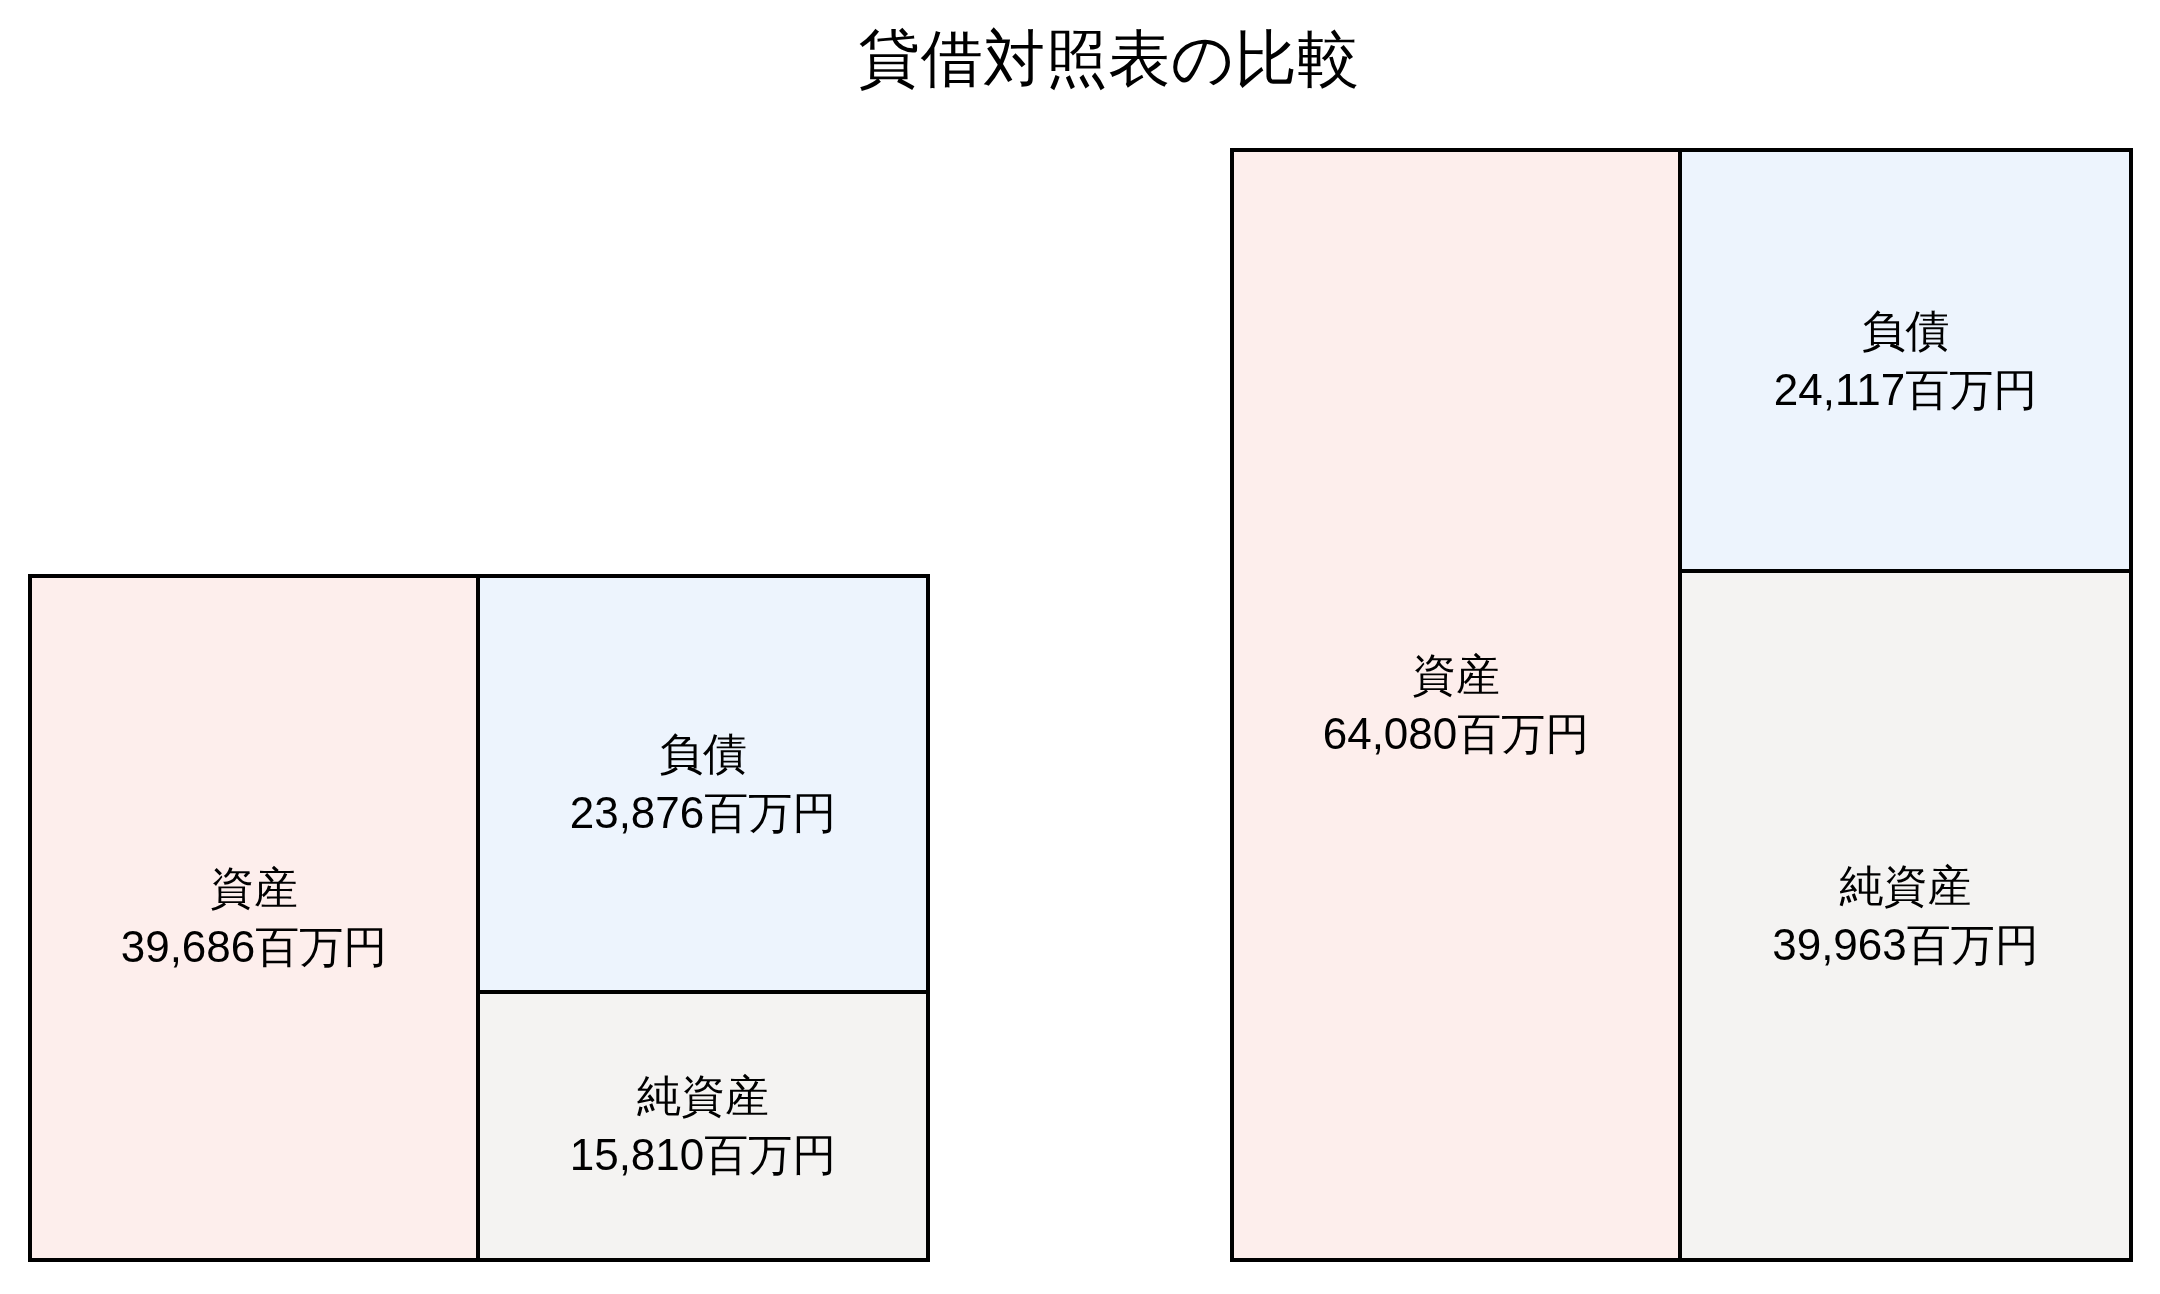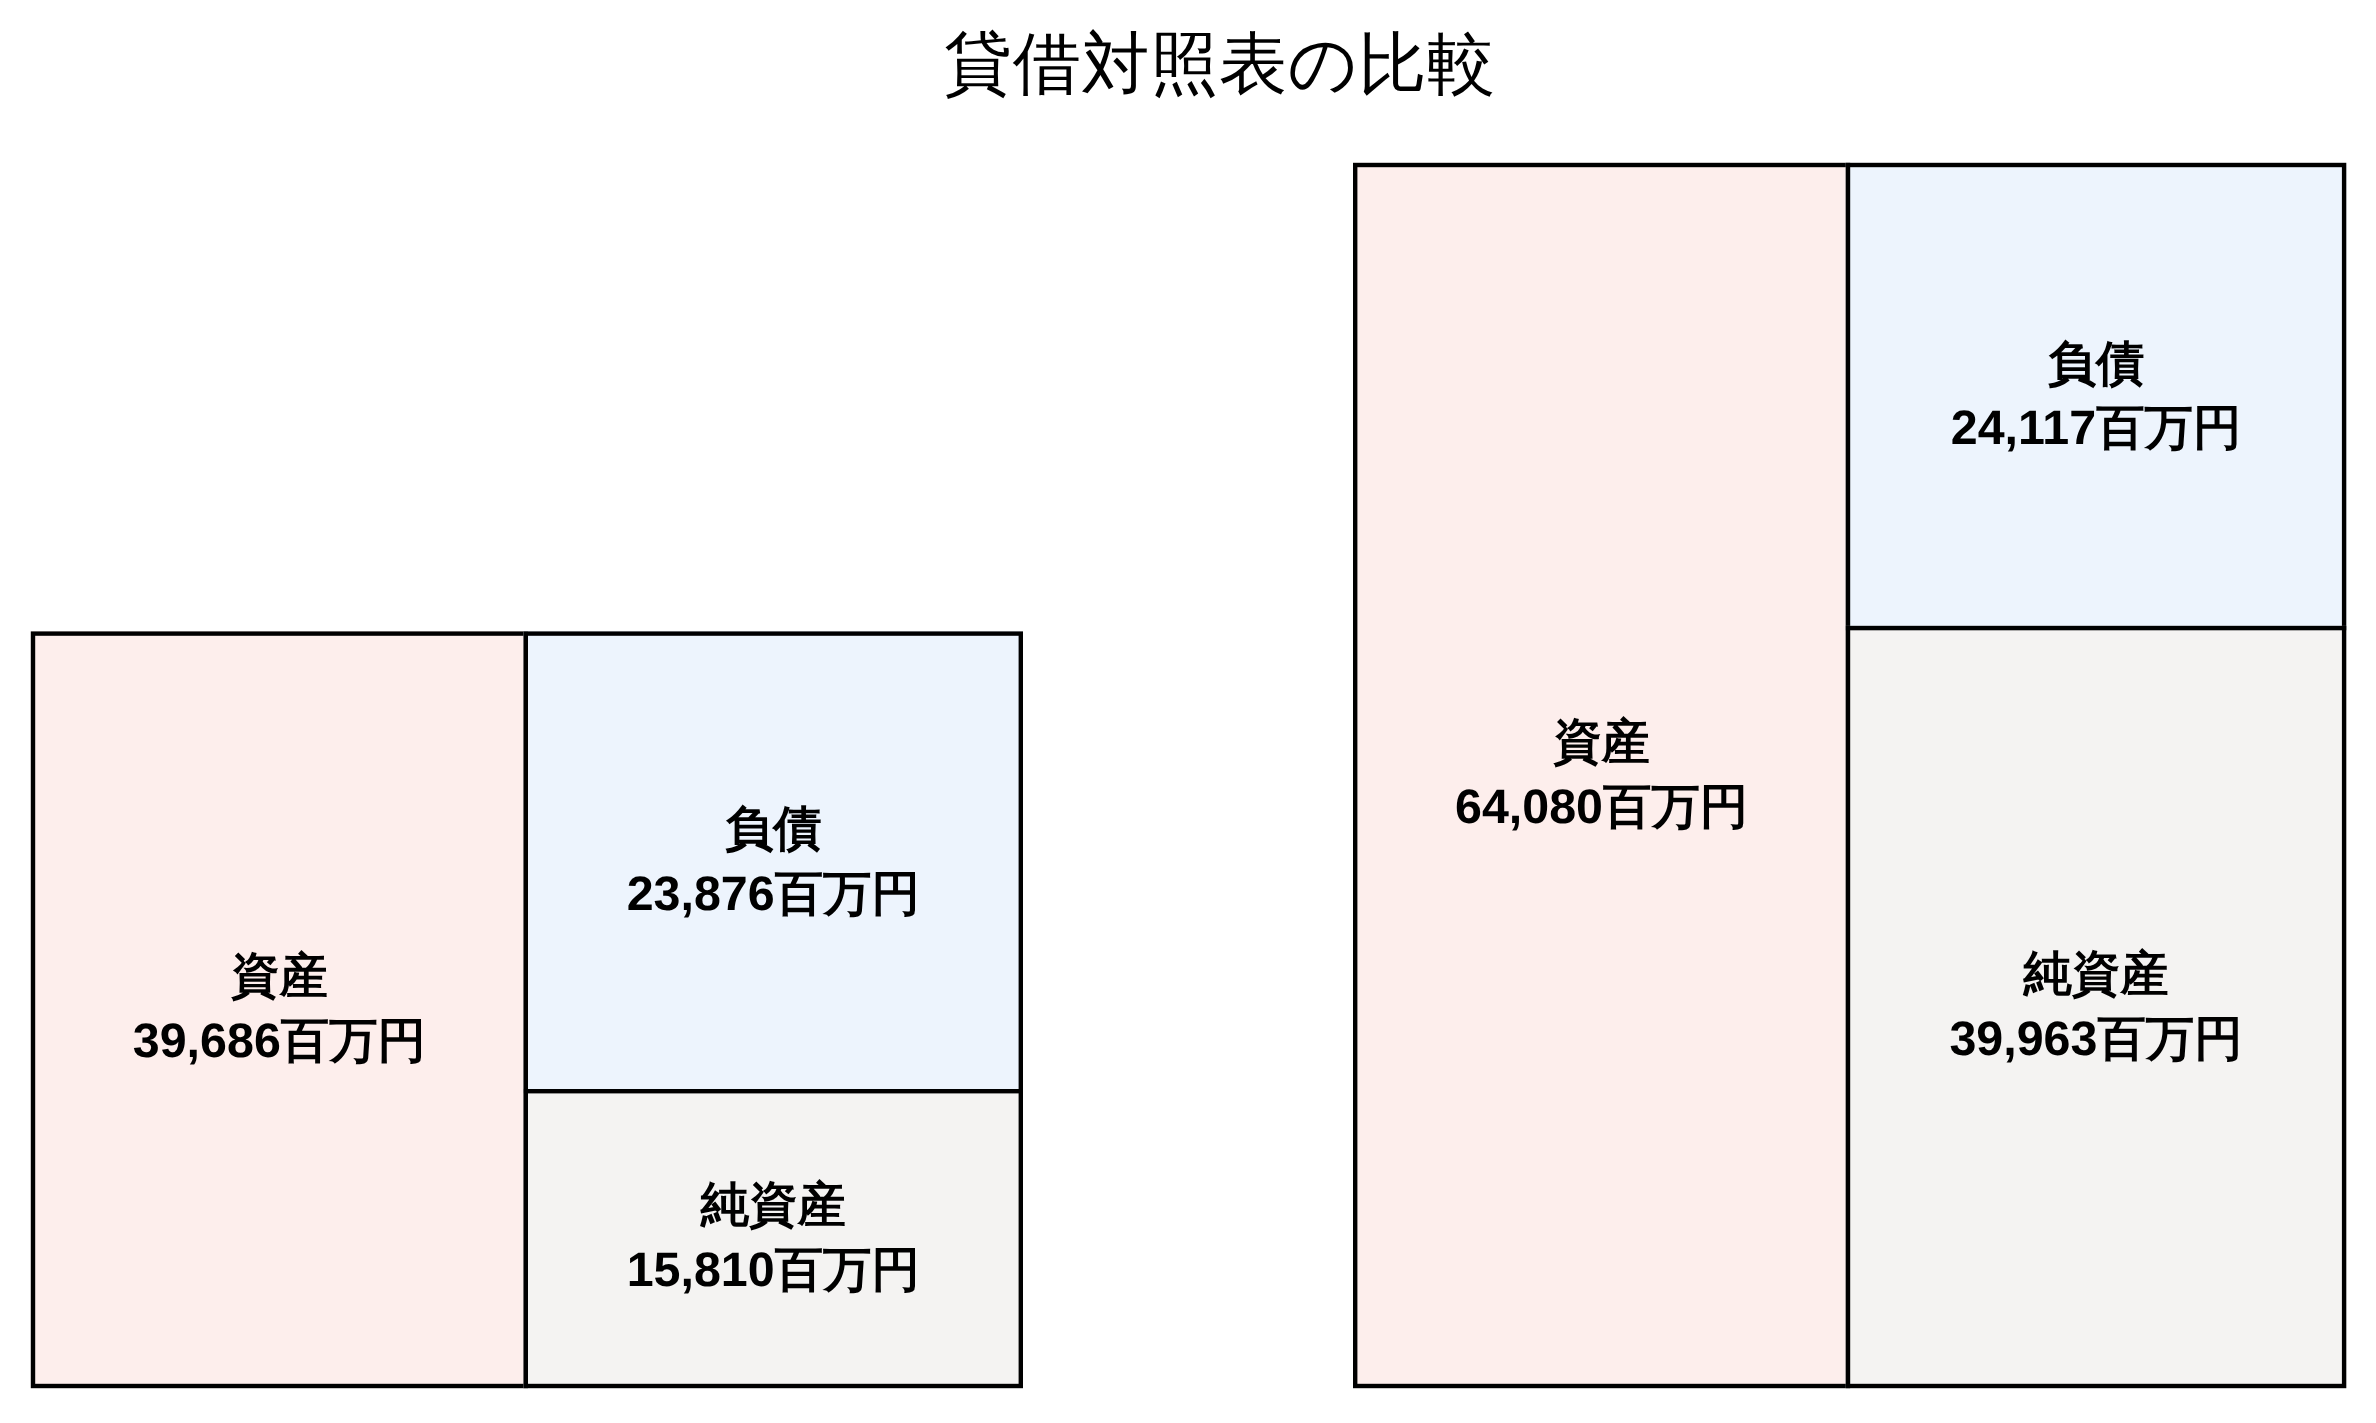--- a/index.html
+++ b/index.html
@@ -45,21 +45,21 @@
     border: 4px solid #000000;
     display: flex;
     align-items: center;
     justify-content: center;
     text-align: center;
   }
 
   .bs-label {
     font-size: 44px;
     line-height: 1.33;
-    font-weight: 700;
+    font-weight: 400;
     white-space: pre-line;
     padding: 0 6px;
   }
 
   
   #group-left {
     left: 28px;
     top: 574px;
     width: 902px;
     height: 688px;

